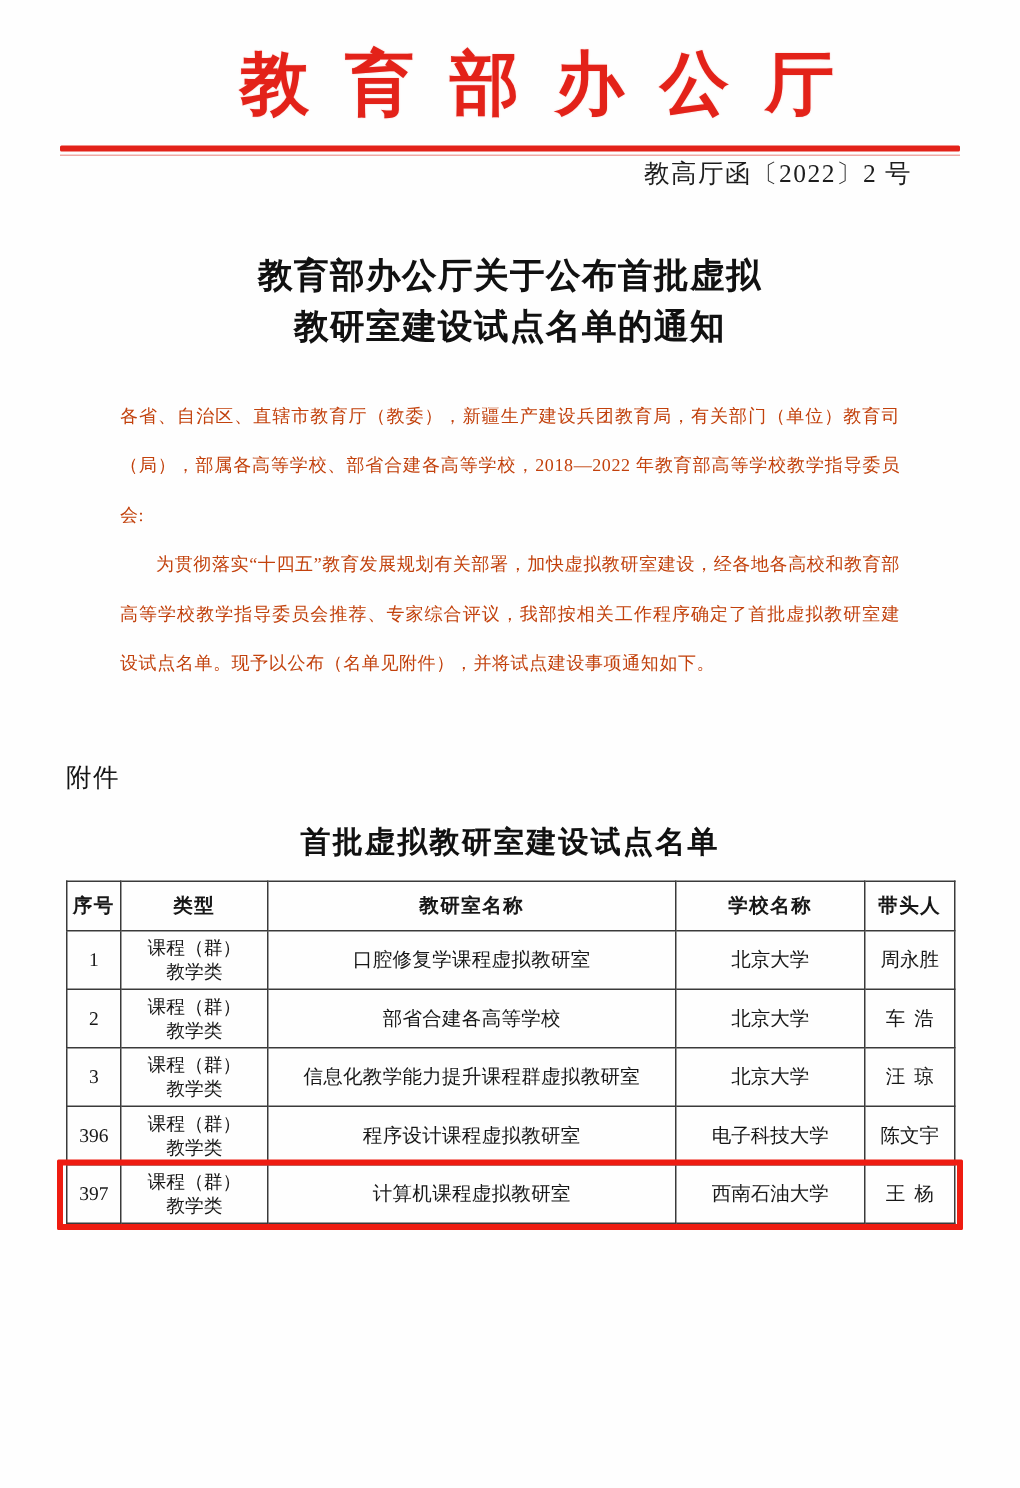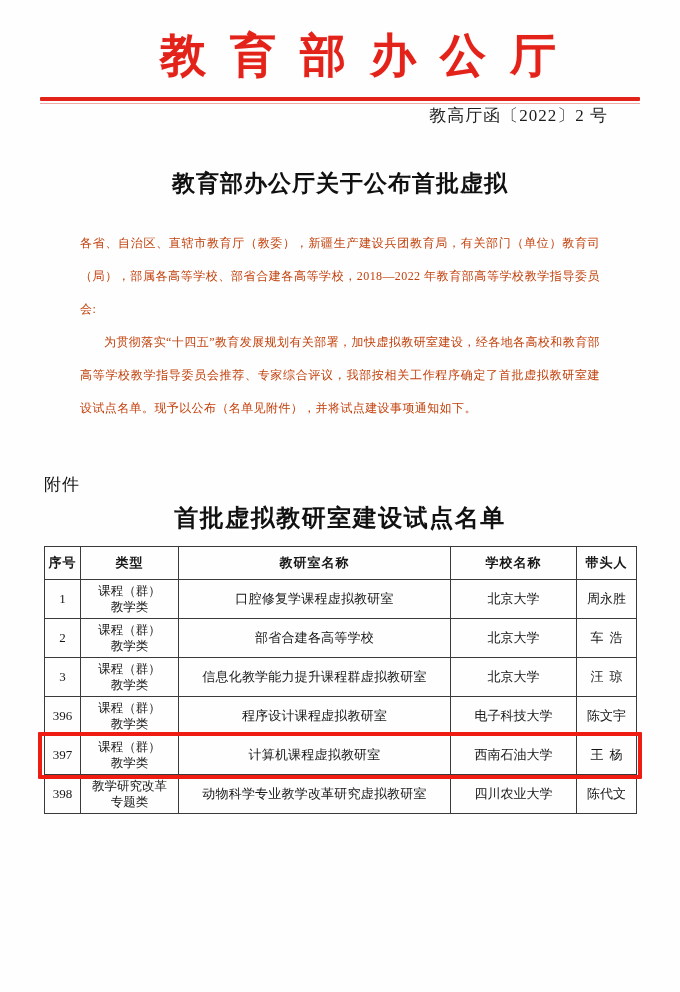--- a/index.html
+++ b/index.html
@@ -104,25 +104,25 @@
   }
 
   
   .attach-label {
     margin: 48px 0 0 44px;
     font-size: 17px;
     letter-spacing: 1px;
     color: #141414;
   }
   .table-title {
-    margin-top: 6px;
+    margin-top: 18px;
     text-align: center;
     font-family: "DejaVu Sans", "Liberation Sans", sans-serif;
     font-weight: bold;
-    font-size: 24px;
+    font-size: 20px;
     letter-spacing: 1.5px;
     color: #111111;
   }
 
   
   .table-wrap {
     margin: 12px auto 0 auto;
     width: 592px;
     position: relative;
   }
@@ -191,20 +191,21 @@
       <div class="letterhead-rule-thin"></div>
     </div>
   </div>
 
   <div class="docnum-row">
     <span class="docnum">教高厅函〔2022〕2 号</span>
   </div>
 
   <div class="doc-title">
     <span class="line">教育部办公厅关于公布首批虚拟</span>
+    <span class="line">教研室建设试点名单的通知</span>
   </div>
 
   <div class="body-block">
     <p class="para">各省、自治区、直辖市教育厅（教委），新疆生产建设兵团教育局，有关部门（单位）教育司（局），部属各高等学校、部省合建各高等学校，2018—2022 年教育部高等学校教学指导委员会:</p>
     <p class="para indent">为贯彻落实“十四五”教育发展规划有关部署，加快虚拟教研室建设，经各地各高校和教育部高等学校教学指导委员会推荐、专家综合评议，我部按相关工作程序确定了首批虚拟教研室建设试点名单。现予以公布（名单见附件），并将试点建设事项通知如下。</p>
   </div>
 
   <div class="attach-label">附件</div>
   <div class="table-title">首批虚拟教研室建设试点名单</div>
 
@@ -270,28 +271,18 @@
           <tr>
             <td class="cell-no">397</td>
             <td class="cell-type">
               <span>课程（群）</span>
               <span>教学类</span>
             </td>
             <td class="cell-name">计算机课程虚拟教研室</td>
             <td class="cell-school">西南石油大学</td>
             <td class="cell-lead spaced">王杨</td>
           </tr>
-          <tr>
-            <td class="cell-no">398</td>
-            <td class="cell-type">
-              <span>教学研究改革</span>
-              <span>专题类</span>
-            </td>
-            <td class="cell-name">动物科学专业教学改革研究虚拟教研室</td>
-            <td class="cell-school">四川农业大学</td>
-            <td class="cell-lead">陈代文</td>
-          </tr>
         </tbody>
     </table>
     <div class="highlight-box" id="highlight-box" style="top: 185.5px; height: 47px;"></div>
   </div>
 
 </div>
 
 </body></html>

